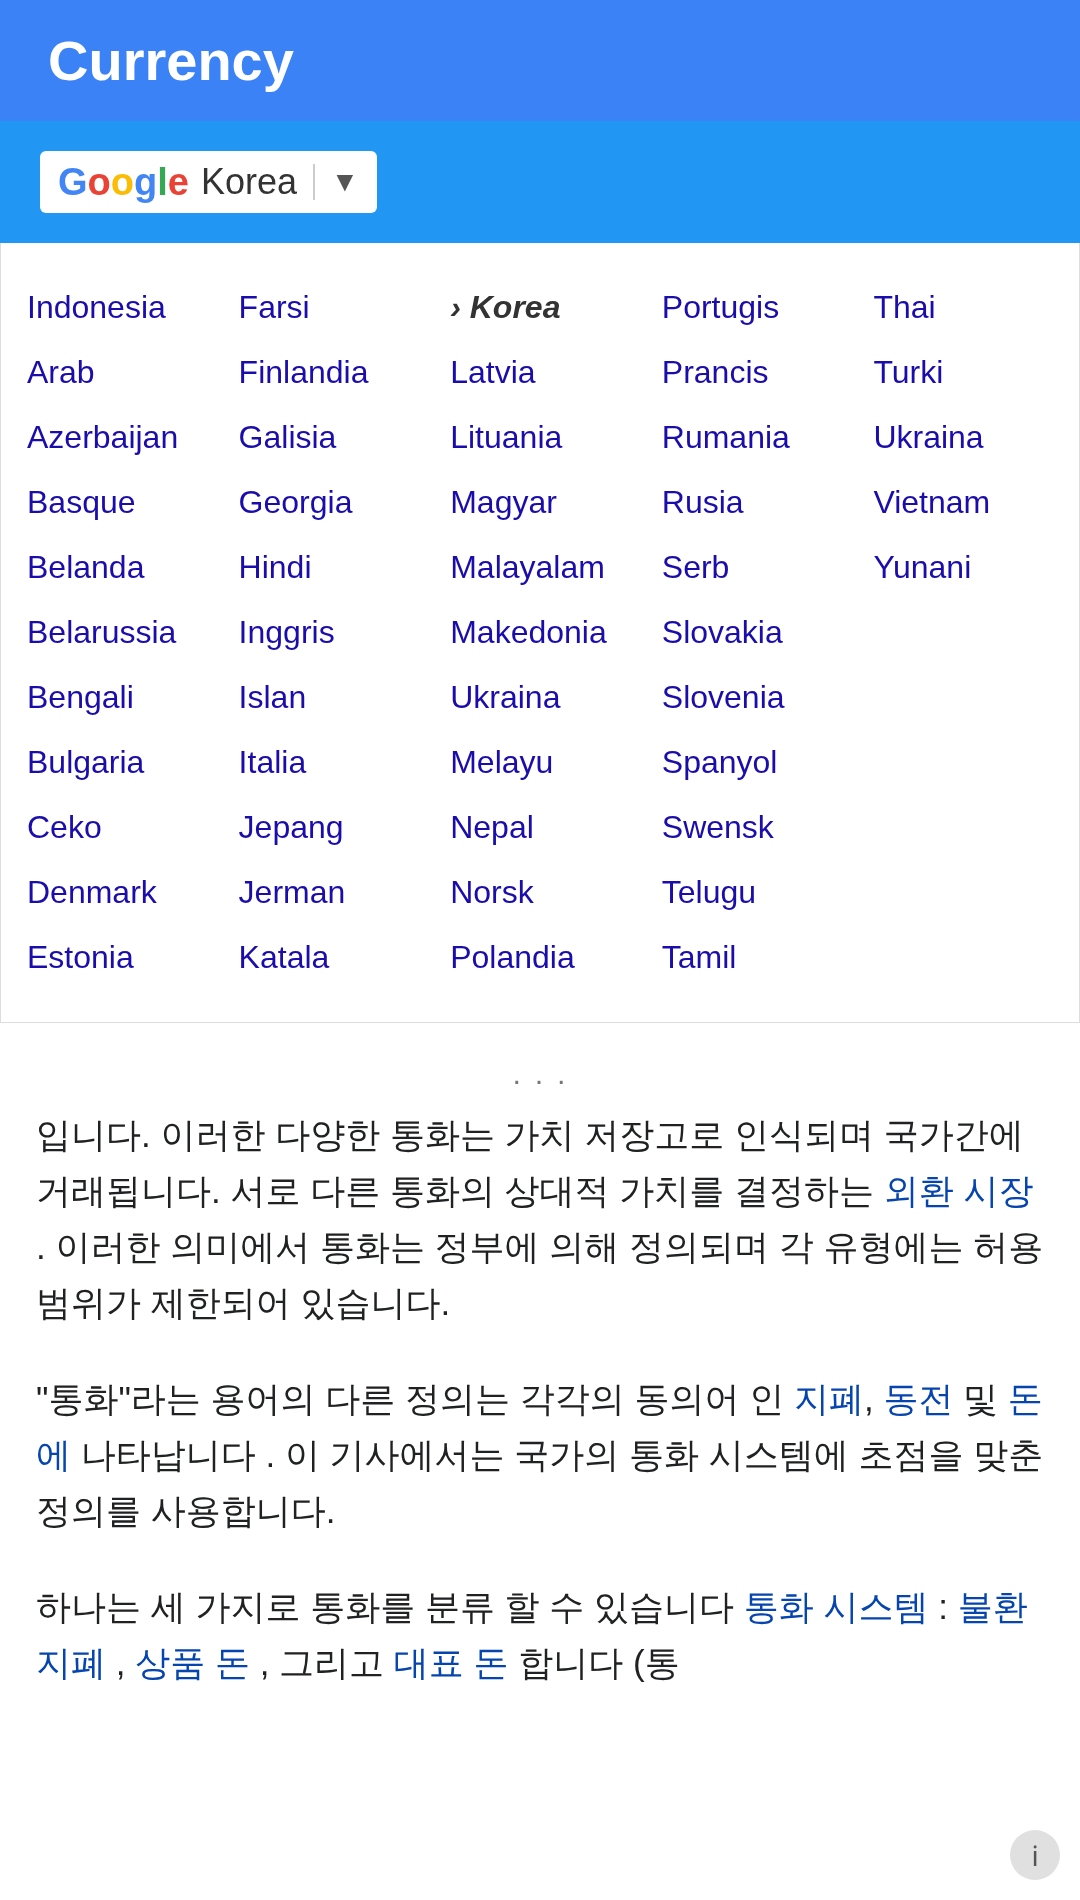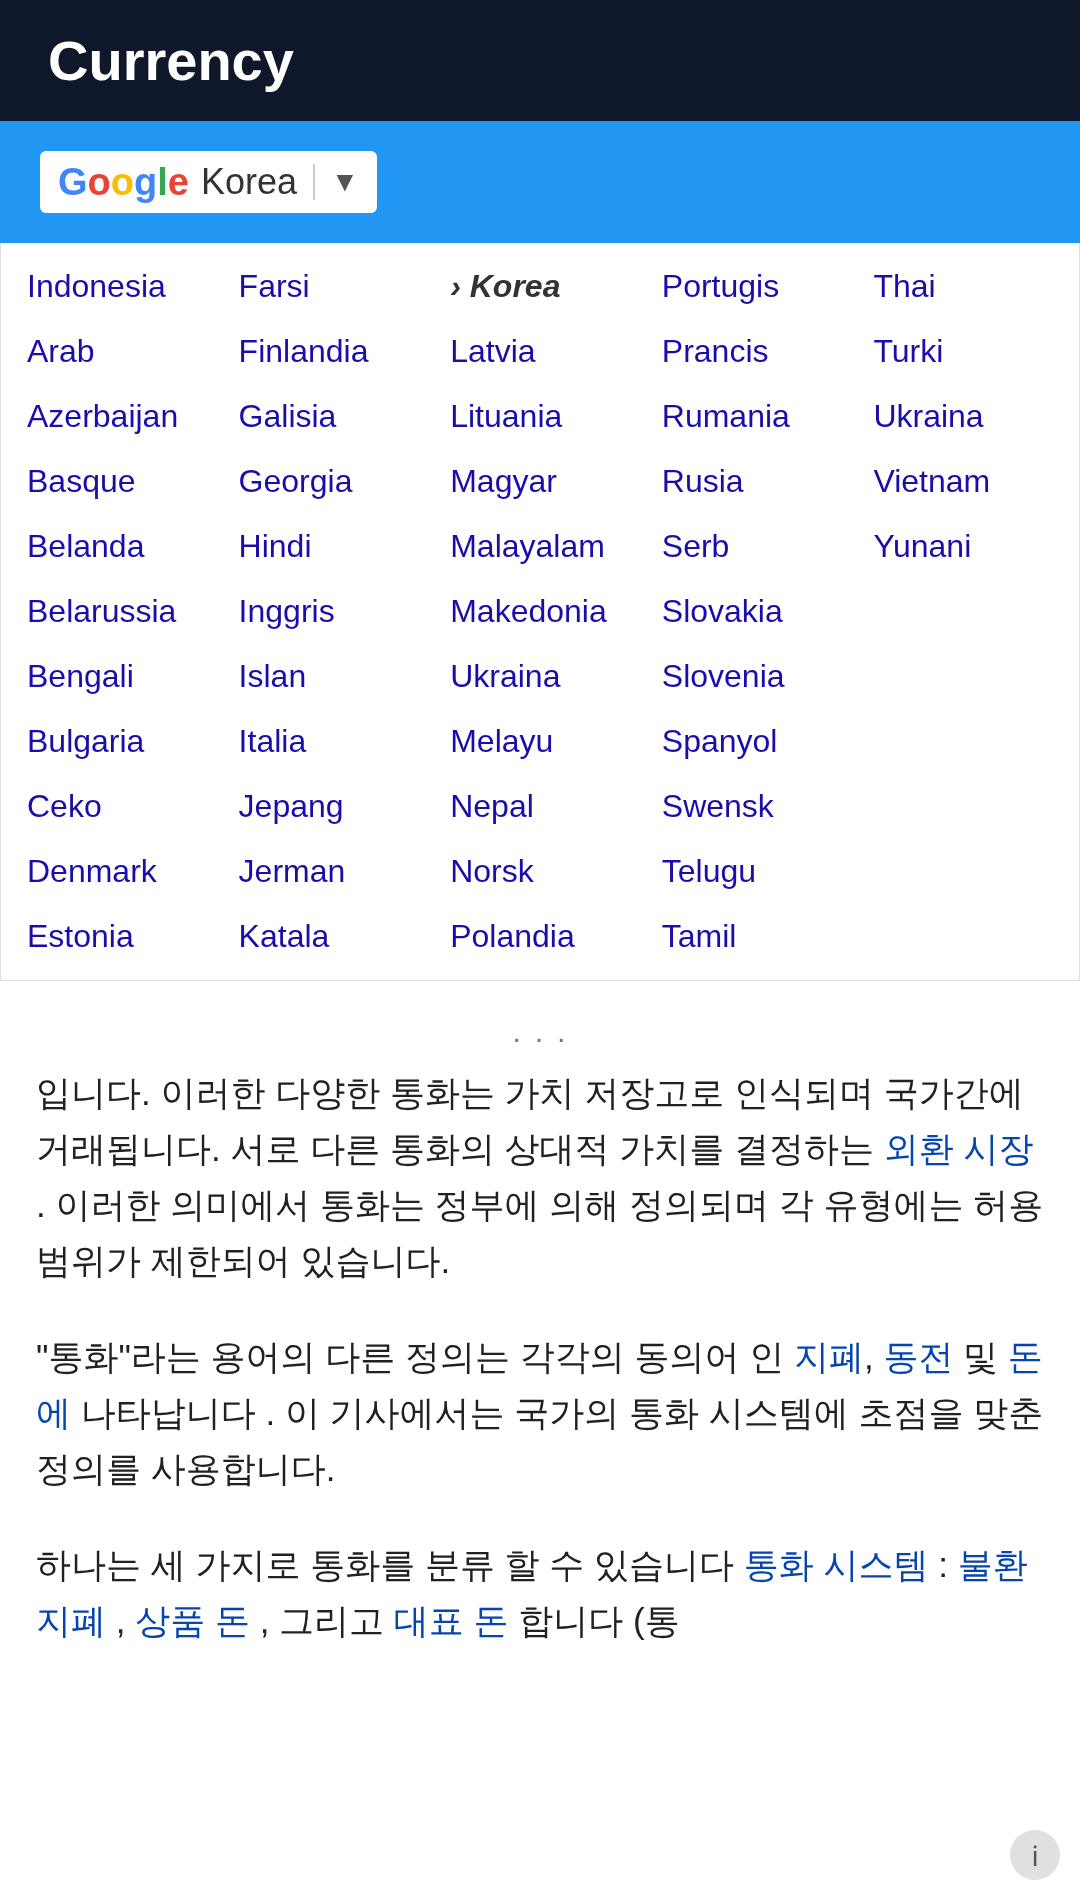--- a/index.html
+++ b/index.html
@@ -7,21 +7,21 @@
     body {
       font-family: 'Arial', sans-serif;
       background: #fff;
       width: 1080px;
       min-height: 1900px;
       overflow-x: hidden;
     }
 
     
     .header {
-      background: #0f172a;
+      background: #3b82f6;
       padding: 28px 48px 28px 48px;
       min-height: 116px;
       display: flex;
       align-items: center;
     }
     .header-title {
       color: #fff;
       font-size: 56px;
       font-weight: bold;
     }
@@ -67,21 +67,21 @@
     .dropdown-arrow {
       font-size: 28px;
       color: #555;
     }
 
     
     .dropdown-menu {
       background: #fff;
       border: 1px solid #ddd;
       border-top: none;
-      padding: 11px 10px;
+      padding: 32px 10px;
     }
     .dropdown-grid {
       display: grid;
       grid-template-columns: repeat(5, 1fr);
       gap: 0;
     }
     .dropdown-item {
       color: #1a0dab;
       font-size: 32px;
       padding: 14px 16px;

